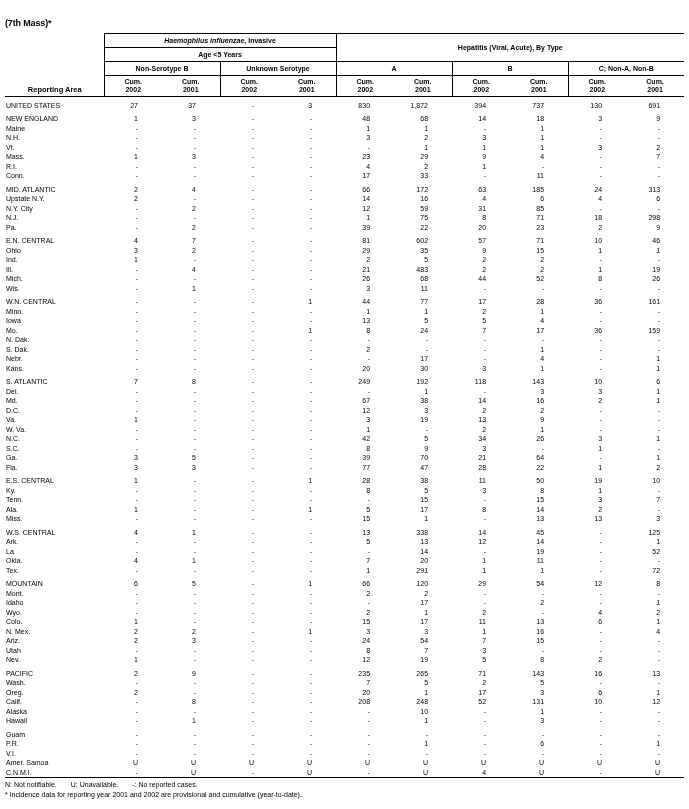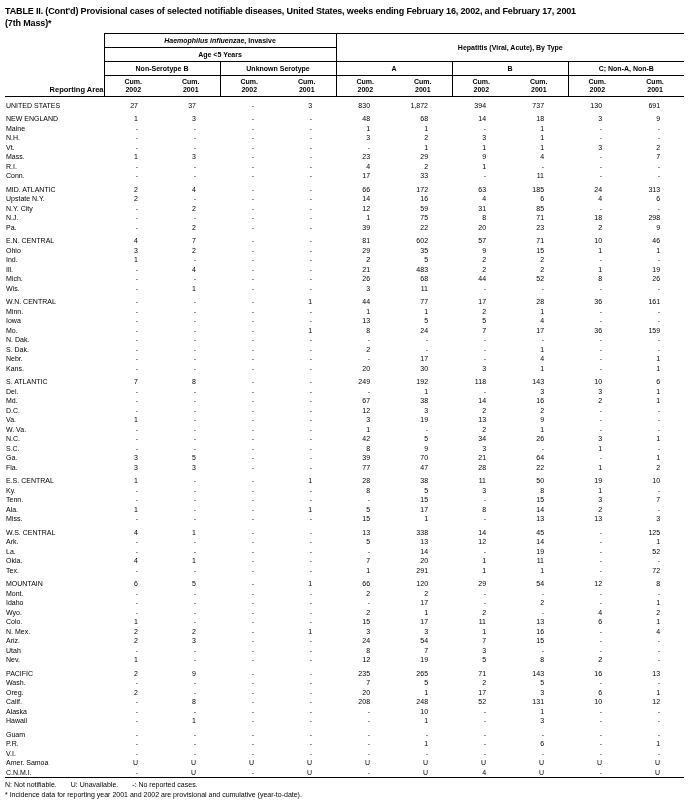--- a/index.html
+++ b/index.html
@@ -20,21 +20,21 @@
   table { border-collapse: collapse; width: 679px; table-layout: fixed; }
   col.c-area { width: 99px; }
   col.c-num  { width: 58px; }
 
   th {
     font-size: 7px; font-weight: bold; line-height: 8px;
     padding: 1px 0; text-align: center; vertical-align: middle;
     white-space: nowrap; overflow: hidden;
   }
   th.area-h {
-    text-align: right; vertical-align: bottom;
+    text-align: center; vertical-align: bottom;
     font-size: 7.5px; padding: 0 0 2px 1px;
   }
   th.grp { height: 14px; }
   th.cum { height: 21px; }
 
   .bt { border-top: 1px solid #000; }
   .bb { border-bottom: 1px solid #000; }
   .bl { border-left: 1px solid #000; }
 
   td {
@@ -49,21 +49,21 @@
 
   .footnotes { font-size: 7px; line-height: 9.5px; margin-top: 2px; }
   .footnotes .fn-part { display: inline-block; margin-right: 14px; }
 </style>
 </head>
 <body>
 
 <div class="page">
 
   <div class="title">
-    <span>TABLE II. (Cont'd) Provisional cases of selected notifiable diseases, United States, weeks ending February 16, 2002, and February 17, 2001</span><br>
+    <br>
     <span>(7th Mass)*</span>
   </div>
 
   <table>
     <colgroup>
       <col class="c-area">
       <col class="c-num">
         <col class="c-num">
         <col class="c-num">
         <col class="c-num">

